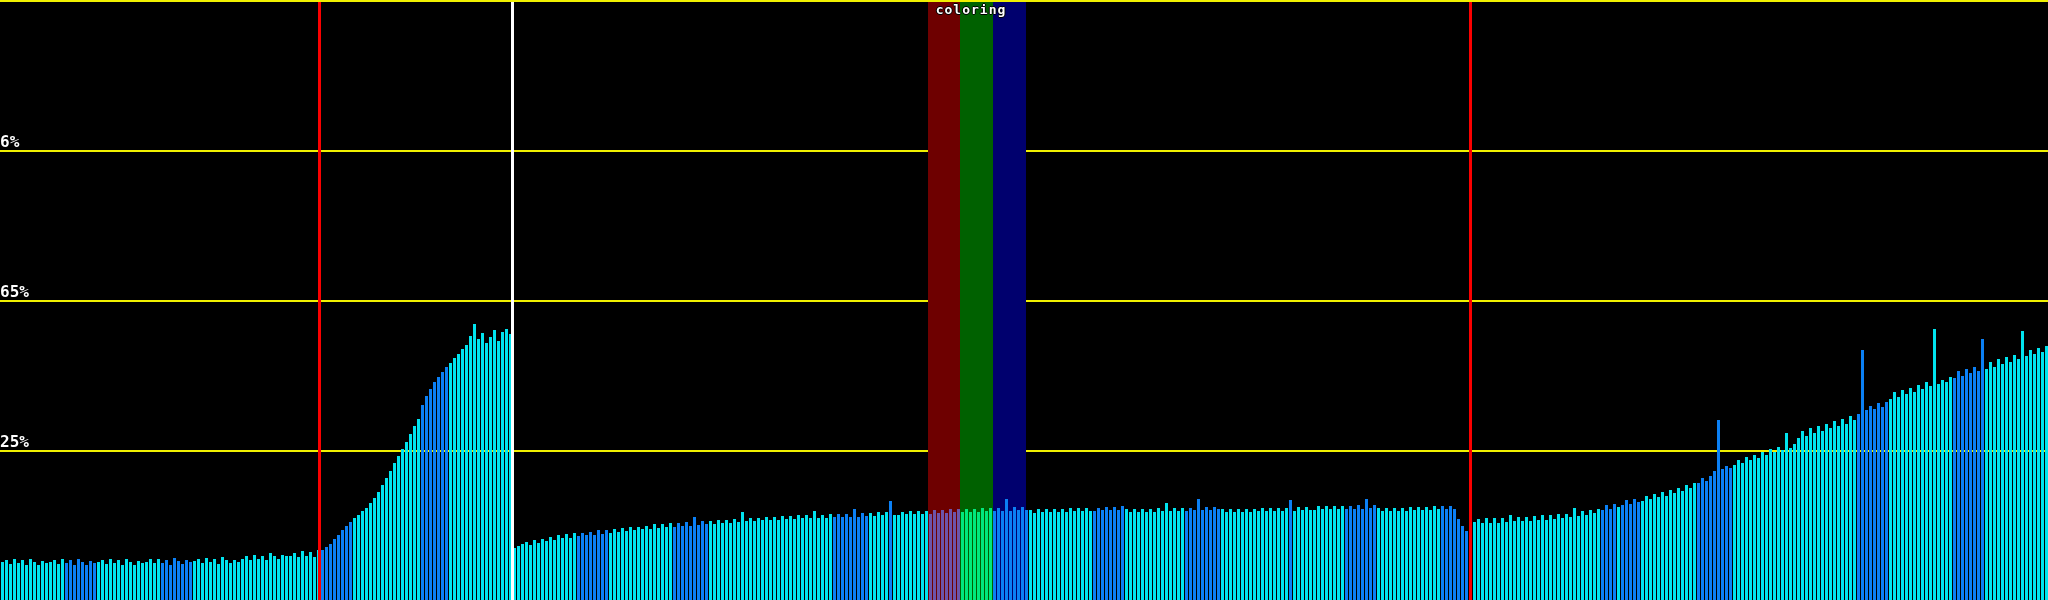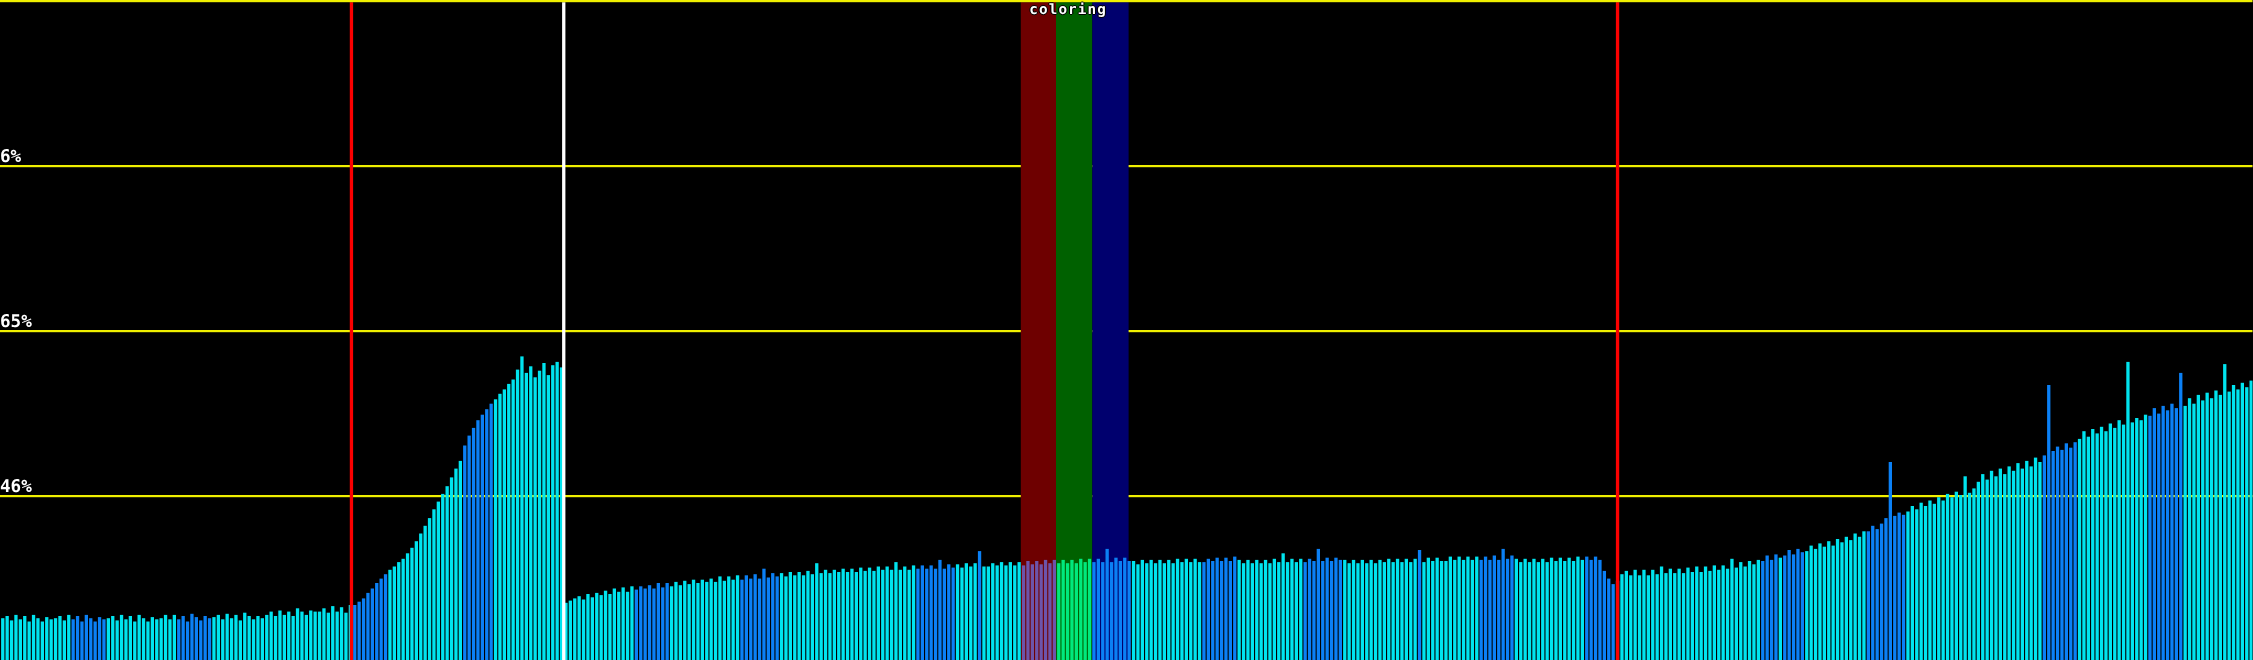--- a/index.html
+++ b/index.html
@@ -557,16 +557,16 @@
       <div class="bar" style="left: 2045px; width: 3px; height: 254px; background: rgb(0, 228, 239);"></div>
     </div>
   <div id="markers">
       <div class="vline" style="left: 318px; background: rgb(251, 0, 0);"></div>
       <div class="vline" style="left: 1469px; background: rgb(251, 0, 0);"></div>
       <div class="vline" style="left: 511px; background: rgb(255, 255, 255);"></div>
     </div>
   <div id="ylabels">
       <span class="ylabel" style="top: 134px;">6%</span>
       <span class="ylabel" style="top: 284px;">65%</span>
-      <span class="ylabel" style="top: 434px;">46%</span>
+      <span class="ylabel" style="top: 434px;">25%</span>
     </div>
   <span class="chart-title" style="left: 971px; transform: translateX(-50%);">coloring</span>
 </div>
 
 </body></html>

